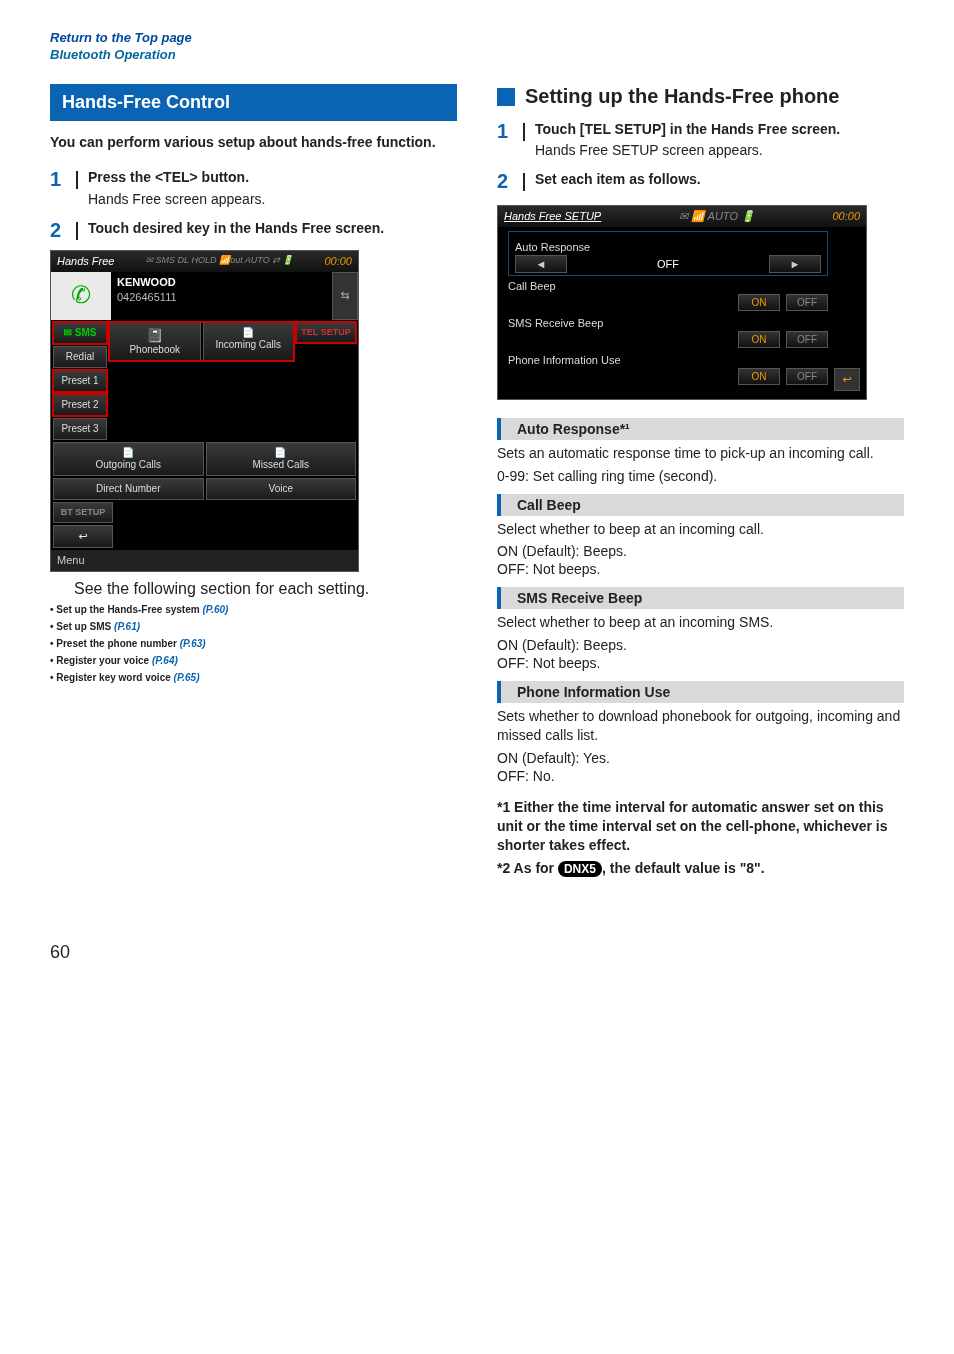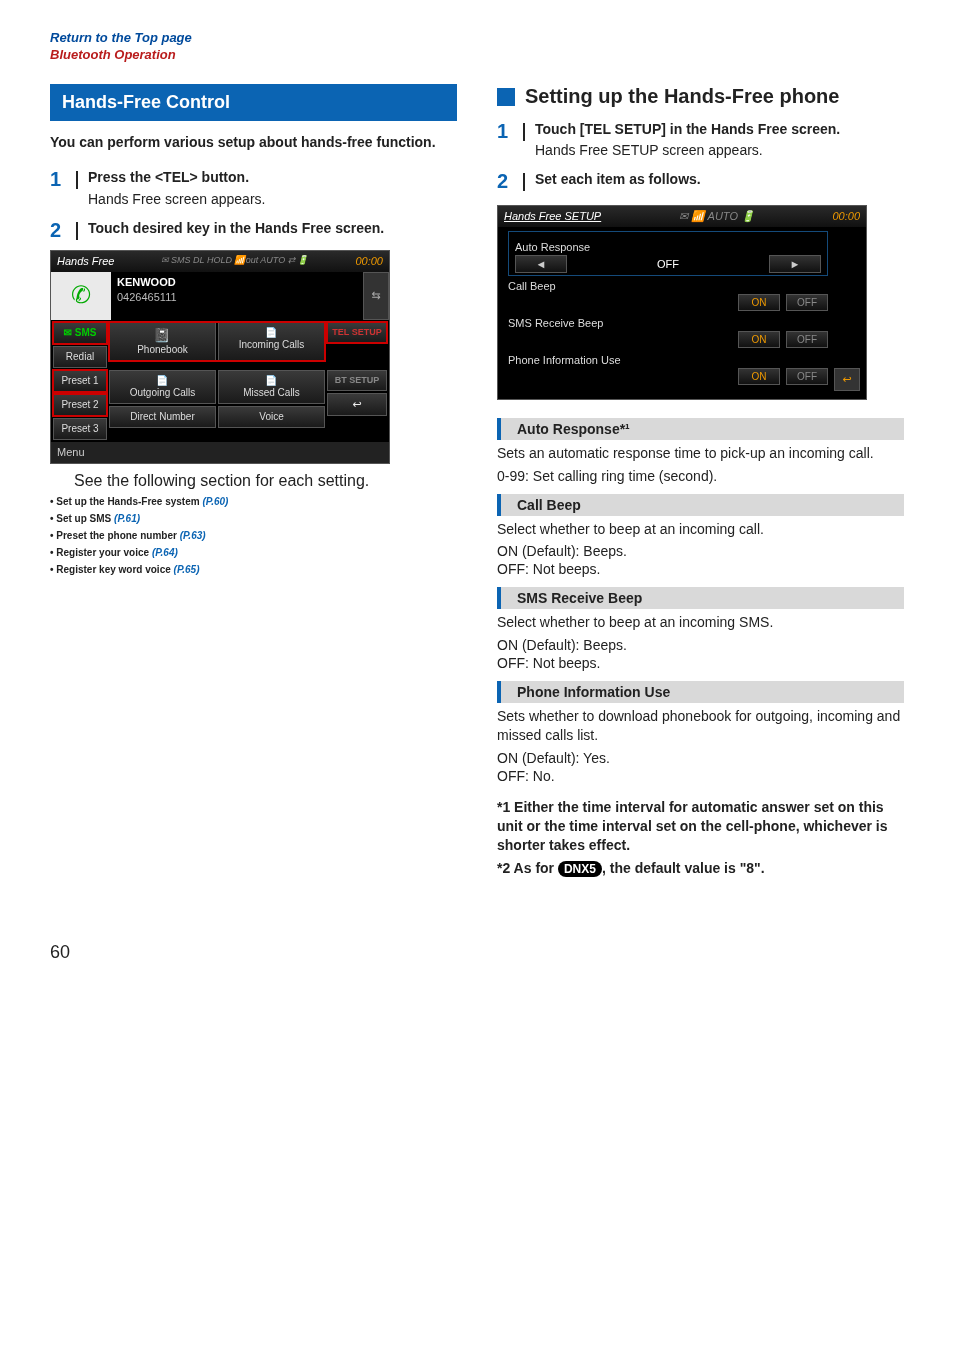--- a/index.html
+++ b/index.html
@@ -12,21 +12,21 @@
     background: #fff;
   }
   .top-links { margin-bottom: 20px; }
   .top-link {
     font-weight: bold;
     font-style: italic;
     font-size: 13px;
     line-height: 1.3;
   }
   .top-link.blue { color: #004a9c; }
-  .top-link.red  { color: #b91c1c; }
+  .top-link.red  { color: #0369a1; }
   .columns {
     display: flex;
     gap: 40px;
     align-items: flex-start;
   }
   .col { width: 50%; }
   .big-blue-bar {
     background: #0b64b3;
     color: #fff;
     font-weight: bold;
@@ -94,21 +94,21 @@
   .note { font-weight:bold; margin:14px 0 4px 0; line-height:1.35; }
   .note-sub { font-weight:bold; margin:0 0 4px 0; line-height:1.35;}
   .dnx-badge {
     display:inline-block; background:#000; color:#fff; font-weight:bold;
     border-radius:10px; padding:0 6px; font-size:12px; vertical-align:middle;
   }
 
   
   .ss {
     background:#000; color:#fff; font-size:11px;
-    border:1px solid #555; margin:8px 0; width:340px;
+    border:1px solid #555; margin:8px 0; width:309px;
     line-height:1.2;
     box-sizing:border-box;
   }
   .ss .titlebar {
     display:flex; justify-content:space-between; padding:4px 6px;
     background:linear-gradient(#2a2a2a,#111);
     font-style:italic;
   }
   .ss .row { display:flex; }
   .ss .contact-row { padding:0; }
@@ -223,21 +223,21 @@
         <div class="main-btns">
           <div class="pair hl-red">
             <div class="btn"><span class="book-icon">📓</span><br><span>Phonebook</span></div>
             <div class="btn">📄<br><span>Incoming Calls</span></div>
           </div>
         </div>
         <div class="setup-col">
           <div class="setup-btn hl-red">TEL SETUP</div>
         </div>
       </div>
-      <div class="row" style="padding:0 2px 2px 2px; gap:2px;">
+      <div class="row" style="padding:0 2px 2px 2px; gap:2px;flex-direction:column;">
         <div class="side">
           <div class="btn hl-red">Preset 1</div>
           <div class="btn hl-red">Preset 2</div>
           <div class="btn">Preset 3</div>
         </div>
         <div class="main-btns">
           <div class="pair">
             <div class="btn">📄<br><span>Outgoing Calls</span></div>
             <div class="btn">📄<br><span>Missed Calls</span></div>
           </div>

